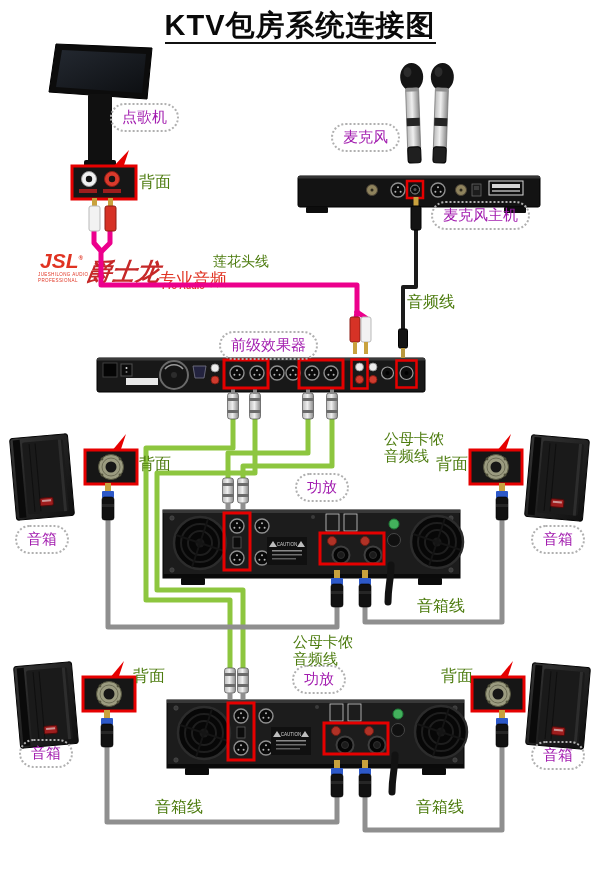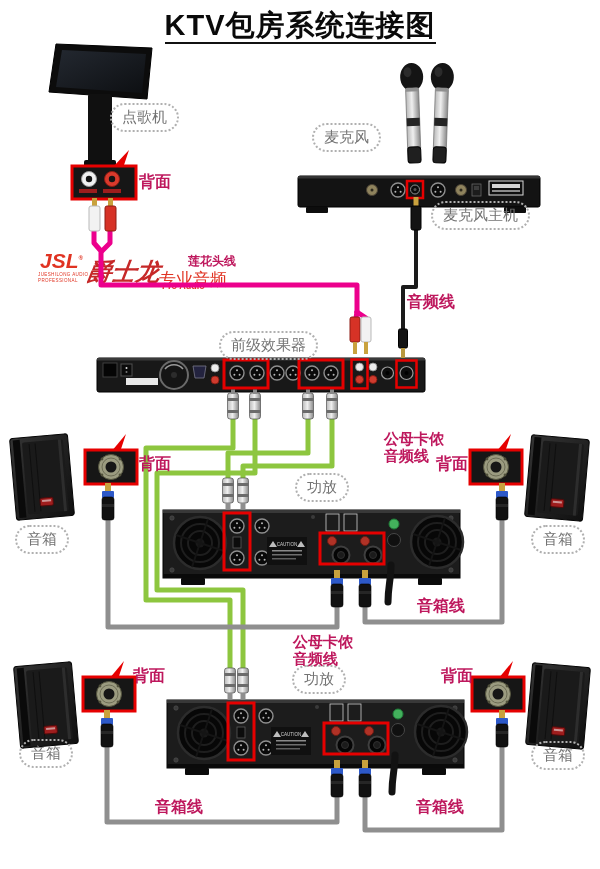--- a/index.html
+++ b/index.html
@@ -1,21 +1,21 @@
 <!DOCTYPE html>
 <html style="--pink: #ec008c; --green: #8dc63f; --gray: #8f8f8f; --red: #e60000;"><head>
 <meta charset="utf-8">
 <style>
   html,body{margin:0;padding:0;background:#fff;}
   #stage{position:relative;width:600px;height:869px;background:#fff;overflow:hidden;
          font-family:"Liberation Sans",sans-serif;}
   #stage svg.layer{position:absolute;left:0;top:0;z-index:2;}
   .brand{position:absolute;z-index:1;color:#e03322;}
-  .lbl{position:absolute;z-index:3;font-size:16px;color:#be185d;white-space:nowrap;font-weight:bold;}
-  .tag{position:absolute;z-index:3;font-size:15px;color:#737373;white-space:nowrap;
+  .lbl{position:absolute;z-index:3;font-size:16px;color:#4d7c0f;white-space:nowrap;}
+  .tag{position:absolute;z-index:3;font-size:15px;color:#a21caf;white-space:nowrap;
        border:2px dotted #b0b0b0;border-radius:16px;padding:3px 10px;}
   .title-wrap{position:absolute;z-index:3;left:0;right:0;top:6px;text-align:center;}
   .title-wrap span{font-size:29px;font-weight:bold;color:#0a0a0a;
        border-bottom:2.5px solid #111;padding-bottom:1px;letter-spacing:1px;}
   .two-line{line-height:1.13;font-size:15px;padding-left:48px;}
   .jsl-logo{left:40px;top:250px;font-weight:bold;font-style:italic;font-size:21px;line-height:1;}
   .jsl-sub{left:38px;top:272px;font-size:4.5px;font-style:normal;letter-spacing:.4px;line-height:1.3;}
   .jsl-name{left:88px;top:256px;font-size:24px;font-weight:bold;color:#c62828;
             transform:skewX(-8deg);font-style:italic;}
   .jsl-tag{left:159px;top:268px;font-size:17px;font-weight:normal;}
@@ -326,37 +326,37 @@
     <use href="#spkPlug" x="365" y="570"></use>
     <use href="#spkPlug" x="108" y="483"></use>
     <use href="#spkPlug" x="502" y="483"></use>
     <use href="#spkPlug" x="337" y="760"></use>
     <use href="#spkPlug" x="365" y="760"></use>
     <use href="#spkPlug" x="107" y="710"></use>
     <use href="#spkPlug" x="502" y="710"></use>
   </svg>
 
   <div class="tag" style="left:110px;top:103px">点歌机</div>
-  <div class="tag" style="left:312px;top:123px">麦克风</div>
+  <div class="tag" style="left:331px;top:123px">麦克风</div>
   <div class="tag" style="left:219px;top:331px">前级效果器</div>
   <div class="tag" style="left:431px;top:201px">麦克风主机</div>
   <div class="tag" style="left:295px;top:473px">功放</div>
   <div class="tag" style="left:292px;top:665px">功放</div>
   <div class="tag" style="left:15px;top:525px">音箱</div>
   <div class="tag" style="left:531px;top:525px">音箱</div>
   <div class="tag" style="left:19px;top:739px">音箱</div>
   <div class="tag" style="left:531px;top:741px">音箱</div>
 
   <div class="lbl" style="left:139px;top:172px">背面</div>
   <div class="lbl" style="left:139px;top:454px">背面</div>
   <div class="lbl" style="left:436px;top:454px">背面</div>
   <div class="lbl" style="left:133px;top:666px">背面</div>
   <div class="lbl" style="left:441px;top:666px">背面</div>
 
-  <div class="lbl" style="left:188px;top:253px;font-size:12px">莲花头线</div>
+  <div class="lbl" style="left:213px;top:253px;font-size:14px">莲花头线</div>
   <div class="lbl" style="left:407px;top:292px">音频线</div>
 
   <div class="lbl two-line" style="left:336px;top:431px">
     <div>公母卡侬</div>
     <div>音频线</div>
   </div>
   <div class="lbl two-line" style="left:245px;top:634px">
     <div>公母卡侬</div>
     <div>音频线</div>
   </div>

